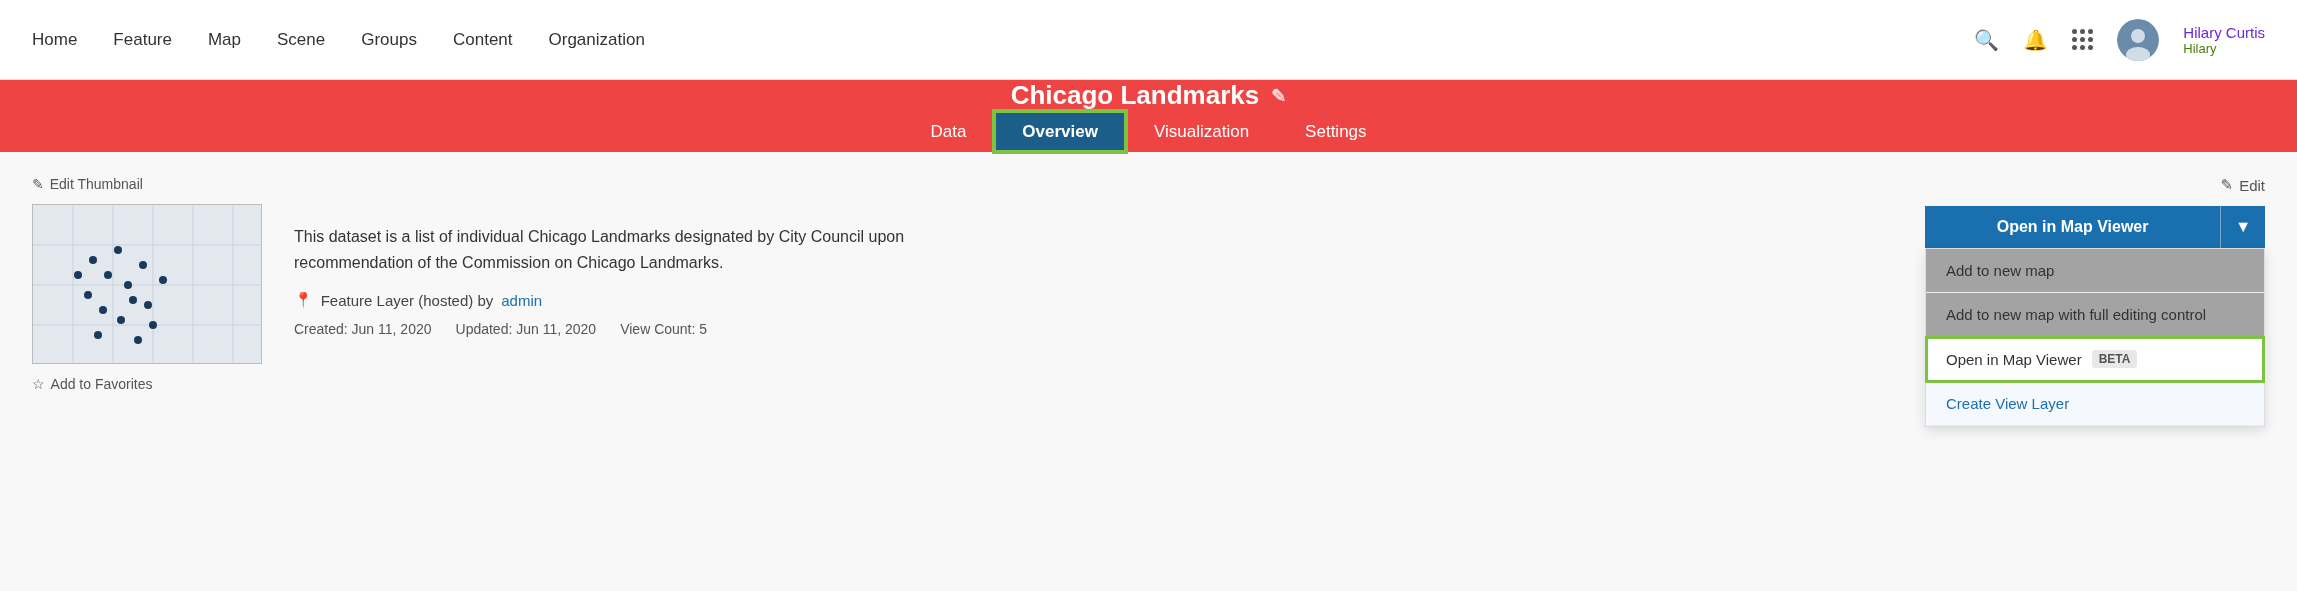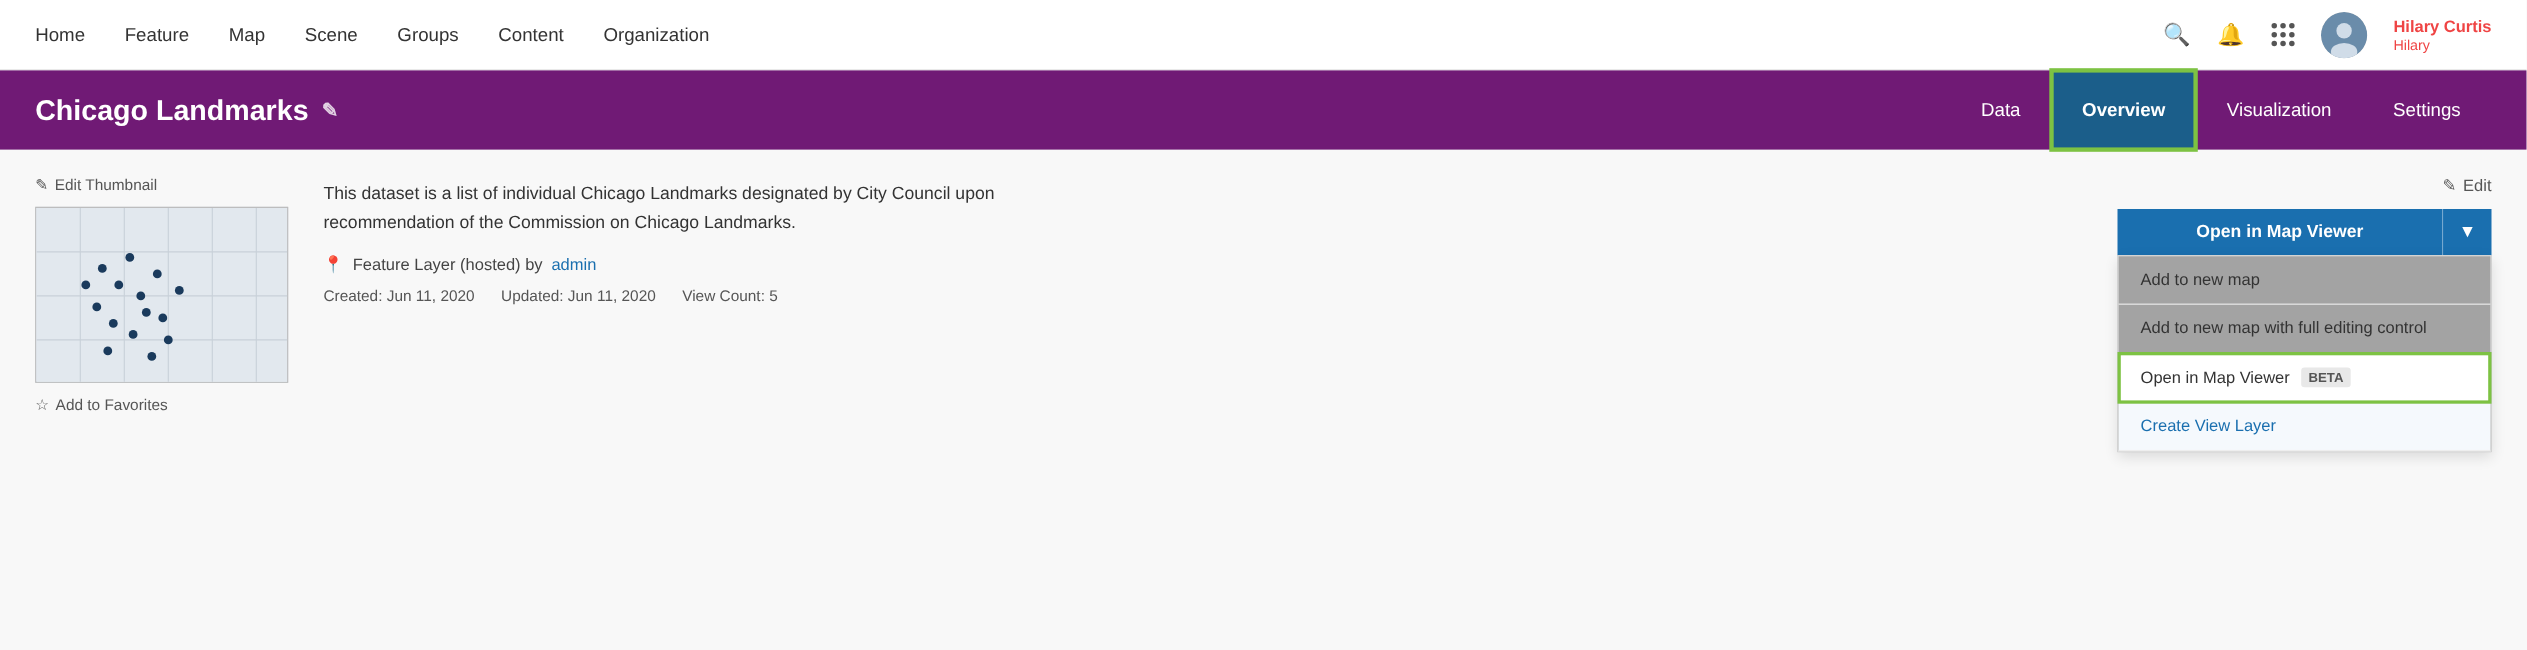--- a/index.html
+++ b/index.html
@@ -1,21 +1,21 @@
 <!DOCTYPE html>
 <html><head>
   <meta charset="utf-8">
   <style>
     * { box-sizing: border-box; margin: 0; padding: 0; }
     body { font-family: "Avenir Next", Arial, sans-serif; background: #f8f8f8; width: 2297px; min-height: 591px; overflow-x: hidden; }
 
     
     .top-nav {
       background: #fff;
-      height: 64px;
+      height: 80px;
       display: flex;
       align-items: center;
       border-bottom: 1px solid #e0e0e0;
       padding: 0 32px;
     }
     .nav-links {
       display: flex;
       gap: 36px;
       flex: 1;
     }
@@ -47,35 +47,36 @@
       font-size: 16px;
       color: #555;
     }
     .user-info {
       display: flex;
       flex-direction: column;
       align-items: flex-start;
     }
     .user-name {
       font-size: 15px;
-      font-weight: 700;
-      color: #ef4444;
+      font-weight: 400;
+      color: #6d28d9;
     }
     .user-sub {
       font-size: 13px;
-      color: #ef4444;
+      color: #4d7c0f;
     }
 
     
     .item-header {
-      background: #701a75;
+      background: #ef4444;
       height: 72px;
       display: flex;
       align-items: center;
       padding: 0 32px;
+      flex-direction: column;
     }
     .item-title {
       color: #fff;
       font-size: 26px;
       font-weight: 600;
       flex: 1;
       display: flex;
       align-items: center;
       gap: 12px;
     }
@@ -147,20 +148,21 @@
       font-size: 14px;
       color: #555;
       cursor: pointer;
       display: flex;
       align-items: center;
       gap: 6px;
     }
     .center-panel {
       flex: 1;
       padding-top: 4px;
+      margin-top: 44px;
     }
     .description {
       font-size: 16px;
       color: #333;
       line-height: 1.6;
       max-width: 720px;
     }
     .meta-row {
       display: flex;
       align-items: center;

